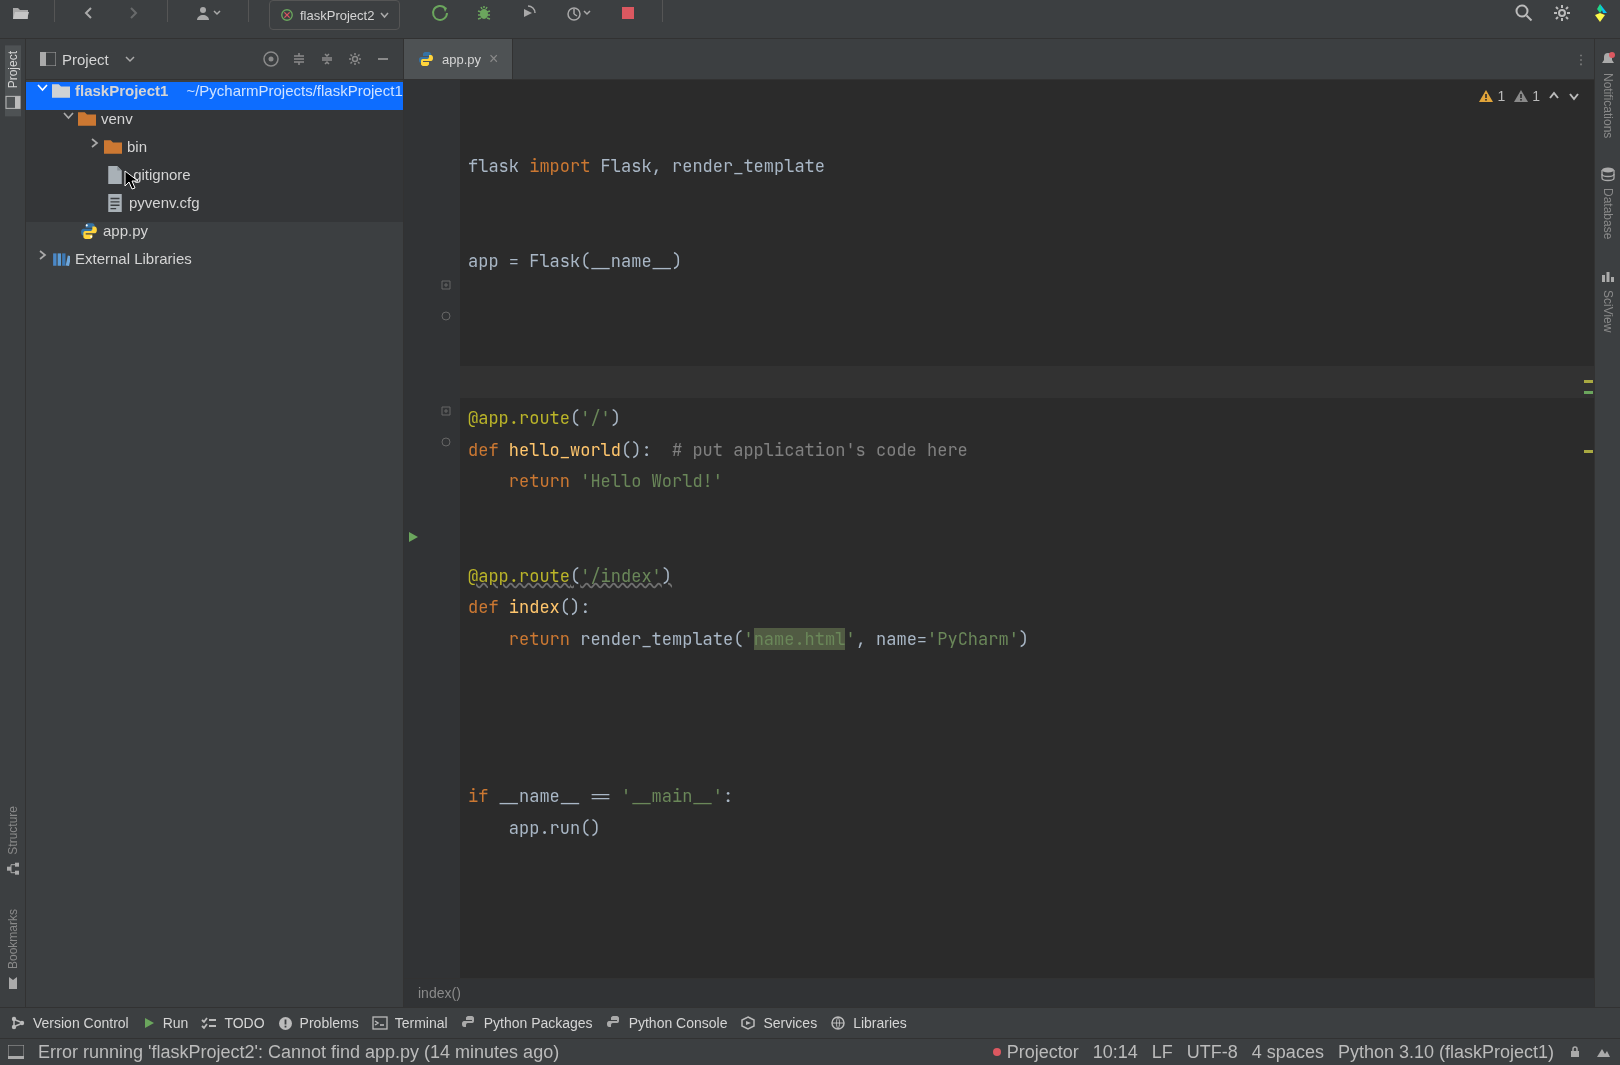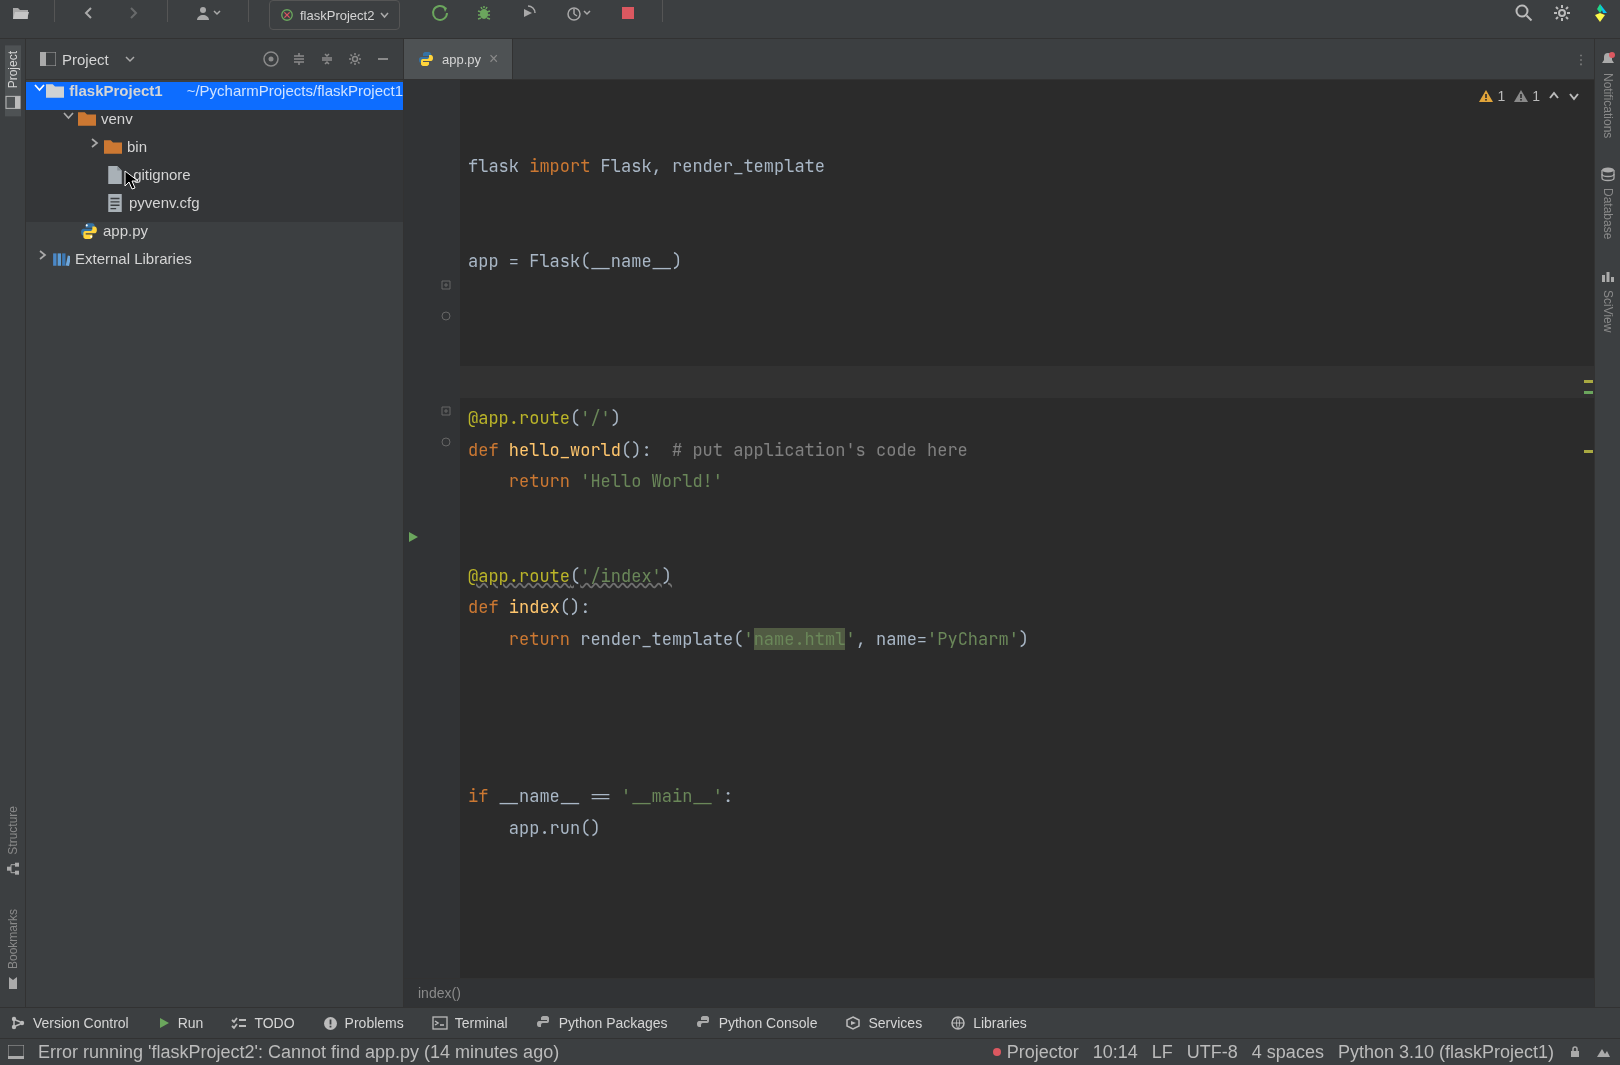--- a/index.html
+++ b/index.html
@@ -58,21 +58,21 @@
   .ph-tools{margin-left:auto;display:flex;align-items:center;gap:4px}
   .ph-btn{width:24px;height:24px;display:flex;align-items:center;justify-content:center;cursor:pointer;color:var(--text-dim)}
 
   .tree{flex:1;overflow:auto;padding-top:2px;font-size:15px}
   .node{height:28px;display:flex;white-space:nowrap;cursor:pointer}
   .node .arrow{width:20px;display:flex;justify-content:center;color:var(--text-dim)}
   .node .icon{width:18px;height:18px;margin-right:5px;flex-shrink:0}
   .node.sel{background:var(--sel);color:#fff}
   .node.sel .path{color:#d0e3ff}
   .node .label{color:var(--text-light)}
-  .node .path{color:#9aa0a6;margin-left:24px}
+  .node .path{color:#9aa0a6;margin-left:18px}
   .venv-block{background:#343638}
 
   
   .editor-wrap{flex:1;display:flex;flex-direction:column;min-width:0}
   .tabs{height:40px;background:var(--bg);display:flex;align-items:stretch;border-bottom:1px solid var(--border-dark)}
   .tab{display:flex;align-items:center;gap:8px;padding:0 14px;background:var(--tab-active);color:var(--text-light);border-right:1px solid var(--border-dark);cursor:pointer}
   .tab .close{color:var(--text-dim);font-size:16px;cursor:pointer}
   .tab-more{margin-left:auto;width:26px;display:flex;align-items:center;justify-content:center;color:var(--text-dim);cursor:pointer}
 
   .editor{flex:1;display:flex;min-height:0;position:relative;background:var(--bg-dark)}
@@ -90,21 +90,21 @@
 
   .editor-status{position:absolute;top:8px;right:14px;display:flex;align-items:center;gap:8px;color:var(--text-dim);font-size:14px;z-index:5}
   .editor-status .w{display:flex;align-items:center;gap:3px}
 
   .error-stripe{position:absolute;right:0;top:0;bottom:0;width:12px}
   .stripe{position:absolute;right:1px;width:9px;height:3px}
 
   .breadcrumb{height:28px;background:var(--bg-darker);display:flex;align-items:center;padding:0 14px;color:var(--text-dim);font-size:14px;border-top:1px solid var(--border-dark)}
 
   
-  .bottom-bar{height:30px;background:var(--bg);border-top:1px solid var(--border-dark);display:flex;align-items:center;padding:0 10px;gap:28px}
+  .bottom-bar{height:30px;background:var(--bg);border-top:1px solid var(--border-dark);display:flex;align-items:center;padding:0 10px;gap:13px}
   .bb-btn{display:flex;align-items:center;gap:7px;color:var(--text-light);font-size:14px;cursor:pointer}
 
   
   .status-bar{height:26px;background:var(--bg);border-top:1px solid var(--border-dark);display:flex;align-items:center;padding:0 8px;gap:14px;font-size:18px;color:var(--text)}
   .status-bar .msg{flex:0 0 auto}
   .status-bar .proj{margin-left:auto;display:flex;align-items:center;gap:14px}
   .red-dot{width:8px;height:8px;border-radius:50%;background:#db5860}
 
   .cursor-img{position:absolute;left:98px;top:90px;z-index:100;pointer-events:none;color:#000}
 </style>

